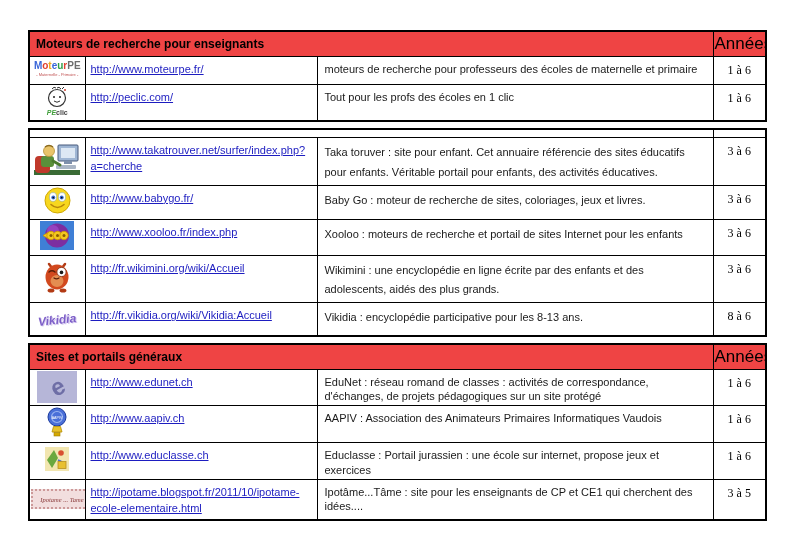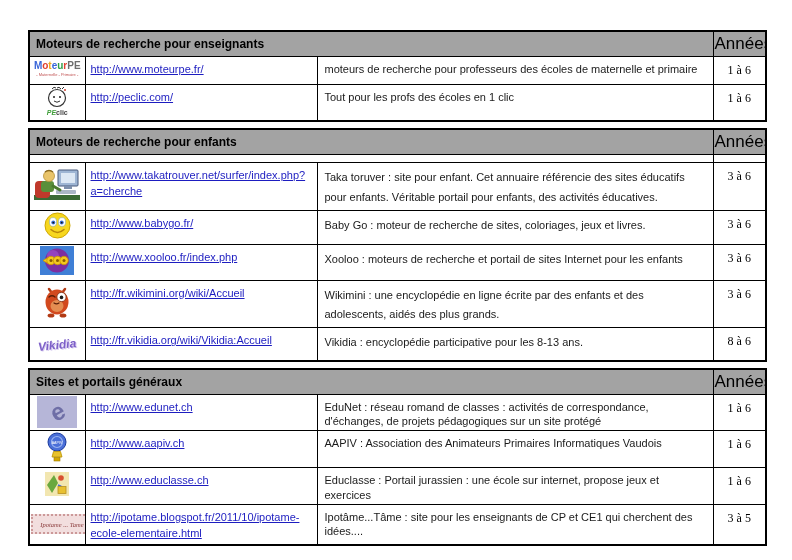--- a/index.html
+++ b/index.html
@@ -11,21 +11,21 @@
   table.sec{
     width:737px;border-collapse:collapse;table-layout:fixed;
     border:2px solid #000;margin-bottom:6px;
   }
   table.sec td{border:1px solid #000;overflow:hidden;}
   col.c-icon{width:56px;}
   col.c-url{width:232px;}
   col.c-desc{width:396px;}
   col.c-years{width:53px;}
   tr.head td{
-    background:#a3a3a3;font-weight:bold;font-size:12px;
+    background:#ef4444;font-weight:bold;font-size:12px;
     padding:2px 6px;vertical-align:middle;
   }
   tr.head td.years-h{font-weight:normal;font-size:17px;padding:2px 1px;}
   tr.spacer td{height:7px;padding:0;background:#fff;}
   td.icon-c{text-align:center;vertical-align:middle;padding:1px;}
   td.url-c{vertical-align:top;padding:5px 5px 2px 5px;font-size:11px;line-height:1.45;}
   td.url-c a{color:#1d1dc0;text-decoration:underline;overflow-wrap:break-word;word-break:break-word;}
   td.desc-c{vertical-align:top;padding:5px 7px 2px 7px;font-size:11px;color:#1a1a1a;}
   table.wide-lh td.desc-c{line-height:1.8;}
   table.tight-lh td.desc-c{line-height:1.3;margin-top:6px;}
@@ -106,24 +106,20 @@
     </table>
 
   <table class="sec wide-lh">
     <colgroup>
         <col class="c-icon">
         <col class="c-url">
         <col class="c-desc">
         <col class="c-years">
       </colgroup>
     <tbody>
-        <tr class="head" style="height:21px;">
-      <td colspan="3">Moteurs de recherche pour enfants</td>
-      <td class="years-h">Années</td>
-    </tr>
     <tr class="spacer">
           <td colspan="3"></td>
           <td></td>
         </tr>
     <tr style="height:37px;">
       <td class="icon-c">
         <svg width="46" height="32" viewBox="0 0 46 32">
           <rect x="0" y="27" width="46" height="5" fill="#3a6b35"></rect>
           <rect x="24" y="2" width="20" height="16" rx="1" fill="#9fb6d4" stroke="#46597a" stroke-width="1"></rect>
           <rect x="27" y="5" width="14" height="10" fill="#dde8f4"></rect>

